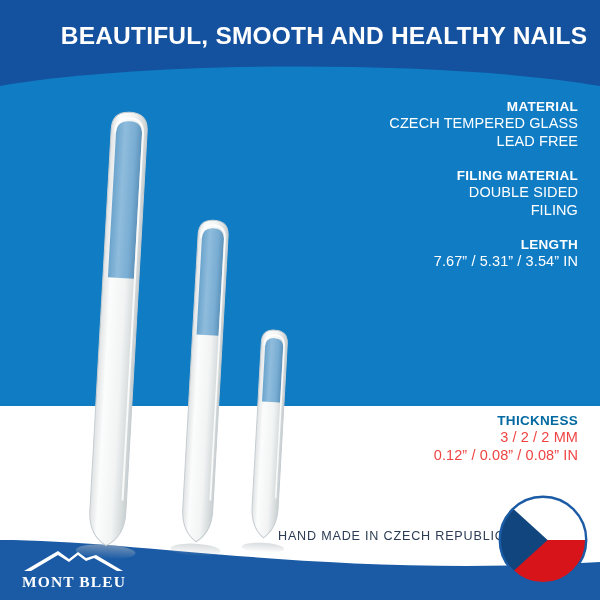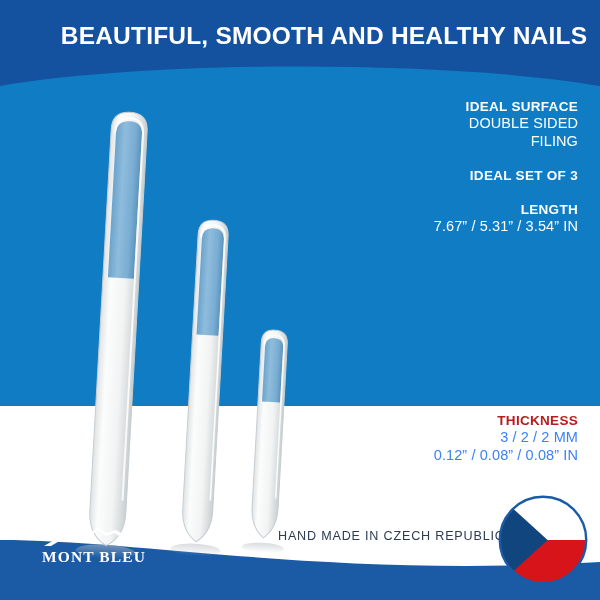--- a/index.html
+++ b/index.html
@@ -88,22 +88,22 @@
 
   .specs-white {
     position: absolute;
     right: 22px;
     top: 412px;
     width: 330px;
     z-index: 10;
     text-align: right;
     color: #1b57a5;
   }
-  .specs-white .spec-head { color: #b91c1c; }
-  .specs-white .spec-line { color: #3b82f6; }
+  .specs-white .spec-head { color: #0369a1; }
+  .specs-white .spec-line { color: #ef4444; }
 
   
   .files-layer {
     position: absolute;
     left: 0; top: 0;
     width: 600px; height: 600px;
     z-index: 6;
     pointer-events: none;
   }
 
@@ -116,24 +116,23 @@
     color: #2c3c54;
     font-size: 12.6px;
     letter-spacing: 0.8px;
     white-space: nowrap;
   }
 
   
   .logo {
     position: absolute;
     left: 14px;
-    top: 521px;
+    top: 546px;
     z-index: 12;
     width: 120px;
-    margin-left: 20px;
   }
   .logo-mark {
     display: block;
     margin: 0 auto 1px auto;
   }
   .logo-text {
     text-align: center;
     color: #ffffff;
     font-family: "Liberation Serif", serif;
     font-size: 15.5px;
@@ -208,29 +207,33 @@
   </svg>
 
   <svg class="bg-bottom-band" viewBox="0 0 600 100" preserveAspectRatio="none">
     <path d="M0,40 C140,40 330,78 600,62 L600,100 L0,100 Z" fill="#1b5ba6"></path>
   </svg>
 
   <div class="title">BEAUTIFUL, SMOOTH AND HEALTHY NAILS</div>
 
   <div class="specs">
 
-
-    <div class="spec-block">
-      <div class="spec-head">IDEAL SURFACE</div>
+    <div class="spec-block">
+      <div class="spec-head">MATERIAL</div>
+      <div class="spec-line">CZECH TEMPERED GLASS</div>
+      <div class="spec-line">LEAD FREE</div>
+    </div>
+
+    <div class="spec-block">
+      <div class="spec-head">FILING MATERIAL</div>
       <div class="spec-line">DOUBLE SIDED</div>
       <div class="spec-line">FILING</div>
     </div>
 
     <div class="spec-block">
-      <div class="spec-head">IDEAL SET OF 3</div>
     </div>
 
     <div class="spec-block">
       <div class="spec-head">LENGTH</div>
       <div class="spec-line">7.67” / 5.31” / 3.54” IN</div>
     </div>
 
   </div>
 
   <div class="specs-white">

